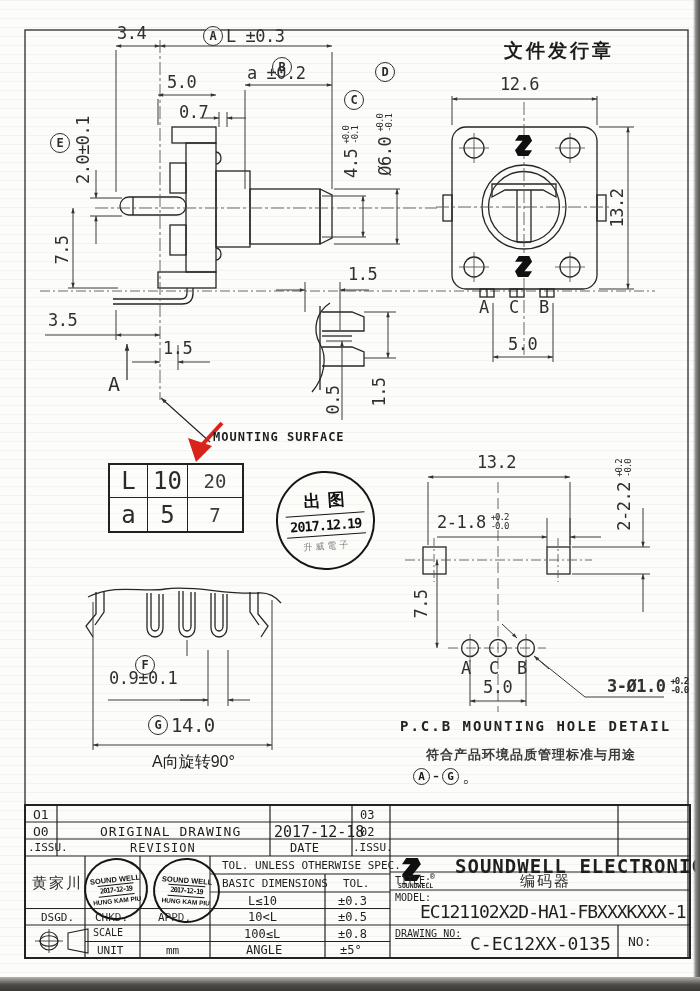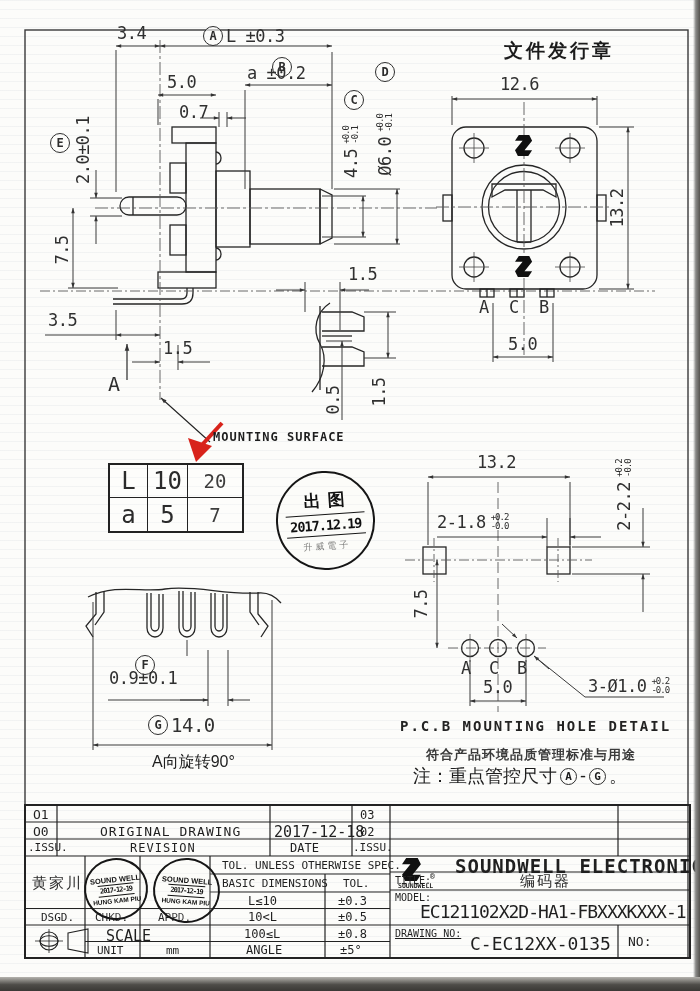--- a/index.html
+++ b/index.html
@@ -373,31 +373,30 @@
     <span class="tol">
         <span>+0.2</span>
         <span>-0.0</span>
       </span>
   </div>
   <div class="t vt dim" style="left:421px;top:604px;">7.5</div>
   <div class="t dim" style="left:461px;top:658px;">A</div>
   <div class="t dim" style="left:489px;top:658px;">C</div>
   <div class="t dim" style="left:517px;top:658px;">B</div>
   <div class="t dim" style="left:483px;top:677px;">5.0</div>
-  <div class="t row" style="left:588px;top:676px;">
+  <div class="t row" style="left:607px;top:676px;font-weight:bold;">
     <span class="dim">3-Ø1.0</span>
     <span class="tol">
         <span>+0.2</span>
         <span>-0.0</span>
       </span>
   </div>
   <div class="t mono" style="left:400px;top:718px;font-size:14px;font-weight:bold;letter-spacing:2px;color:#222;">P.C.B MOUNTING HOLE DETAIL</div>
   <div class="t" style="left:426px;top:746px;font-size:13px;font-weight:bold;color:#3a3a3a;letter-spacing:1px;">符合产品环境品质管理标准与用途</div>
   <div class="t row" style="left:413px;top:764px;font-size:18px;color:#1e1e1e;">
-    <span>注：重点管控尺寸</span>
     <span class="circ sm">A</span>
     <span>-</span>
     <span class="circ sm">G</span>
     <span>。</span>
   </div>
 
   <div class="t" style="left:135px;top:655px;"><span class="circ">F</span></div>
   <div class="t dim" style="left:109px;top:668px;">0.9±0.1</div>
   <div class="t row" style="left:148px;top:714px;">
     <span class="circ">G</span>
@@ -423,21 +422,21 @@
     <div class="w3">HUNG KAM PIU</div>
   </div>
   <div class="rstamp wellstamp" style="left:153px;top:858px;width:67px;height:65px;transform:rotate(4deg);">
     <div class="w1">SOUND WELL</div>
     <div class="w2">2017-12-19</div>
     <div class="w3">HUNG KAM PIU</div>
   </div>
   <div class="t tb" style="left:41px;top:911px;font-size:11px;">DSGD.</div>
   <div class="t tb" style="left:95px;top:911px;font-size:11px;">CHKD.</div>
   <div class="t tb" style="left:158px;top:911px;font-size:11px;">APPD.</div>
-  <div class="t tb" style="left:93px;top:927px;font-size:15px;margin-left:13px;">SCALE</div>
+  <div class="t tb" style="left:93px;top:927px;font-size:10px;">SCALE</div>
   <div class="t tb" style="left:97px;top:944px;font-size:11px;text-align:right;">UNIT</div>
   <div class="t tb" style="left:166px;top:944px;font-size:11px;">mm</div>
 
   <div class="t tb" style="left:222px;top:859px;font-size:11px;">TOL. UNLESS OTHERWISE SPEC.</div>
   <div class="t tb" style="left:222px;top:877px;font-size:11px;">BASIC DIMENSIONS</div>
   <div class="t tb" style="left:343px;top:877px;font-size:11px;">TOL.</div>
   <div class="t tb" style="left:248px;top:894px;font-size:12px;">L≤10</div>
   <div class="t tb" style="left:338px;top:894px;font-size:12px;">±0.3</div>
   <div class="t tb" style="left:248px;top:910px;font-size:12px;">10&lt;L</div>
   <div class="t tb" style="left:338px;top:910px;font-size:12px;">±0.5</div>

